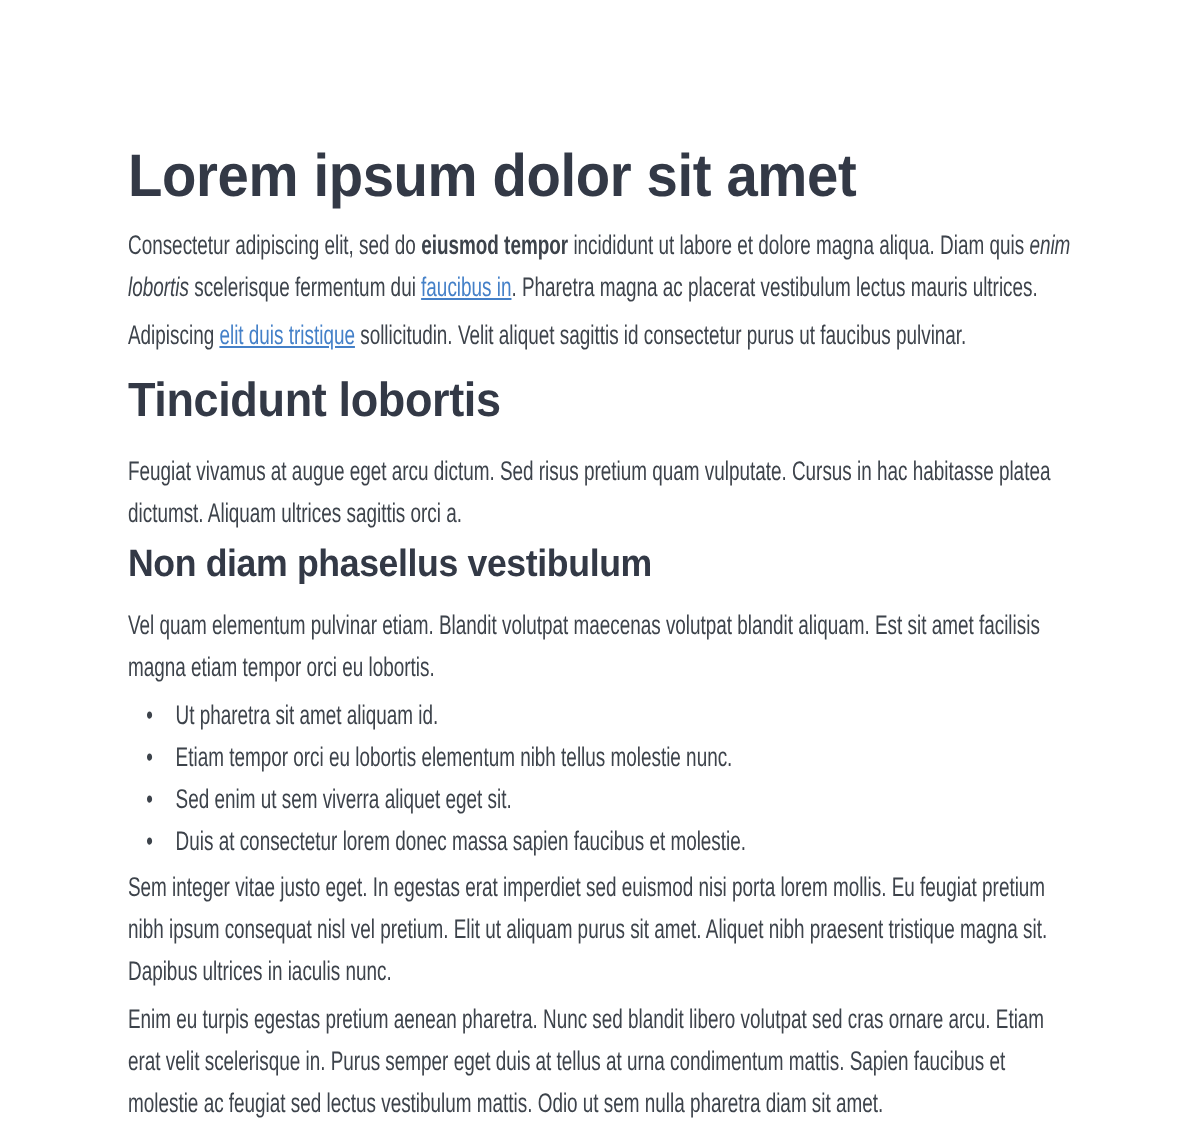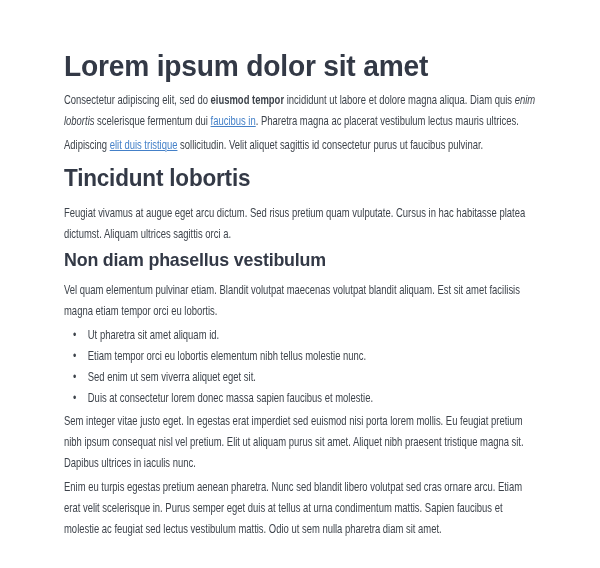--- a/index.html
+++ b/index.html
@@ -8,21 +8,21 @@
     background: #ffffff;
   }
   body {
     width: 600px;
     height: 568px;
     overflow: hidden;
     font-family: "Liberation Sans", "DejaVu Sans", sans-serif;
     color: #3d434b;
   }
   .page {
-    padding: 48px 0 0 64px;
+    padding: 71px 0 0 64px;
   }
   
   .content {
     width: 680px;
     transform: scaleX(0.70);
     transform-origin: 0 0;
   }
   h1, h2, h3 {
     color: #333946;
     font-weight: bold;

